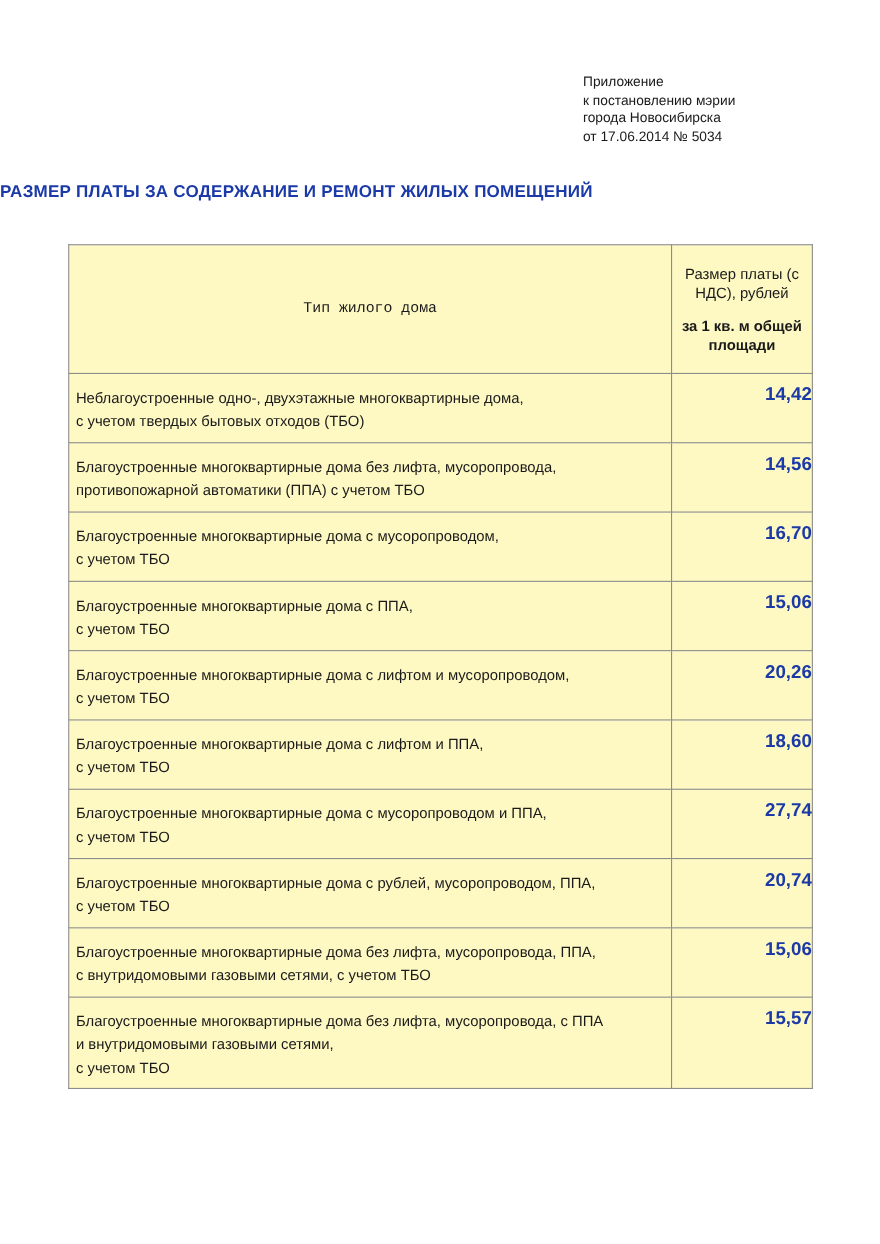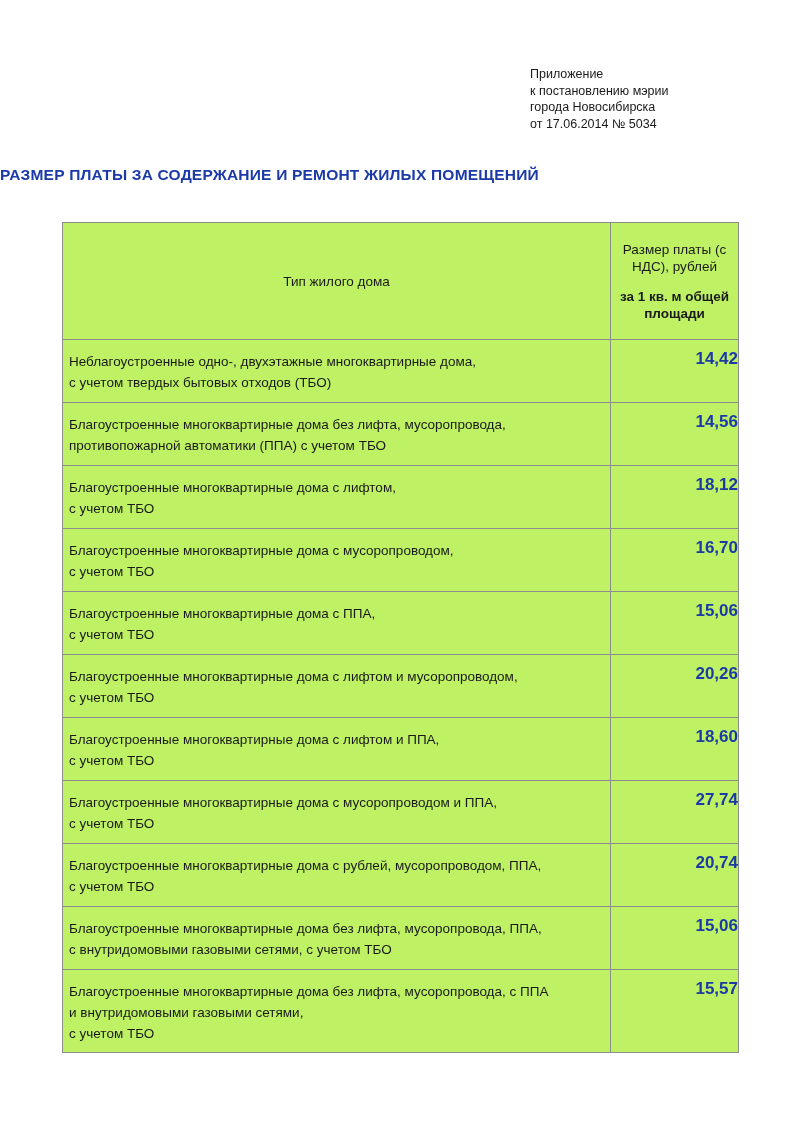--- a/index.html
+++ b/index.html
@@ -40,23 +40,23 @@
   table.rates {
     position: absolute;
     left: 62px;
     top: 222px;
     width: 676px;
     border-collapse: collapse;
     table-layout: fixed;
   }
   table.rates th, table.rates td {
     border: 1px solid #8c8c8c;
-    background: #bef264;
+    background: #fef9c3;
   }
-  th.col-type { width: 548px; }
+  th.col-type { width: 548px; font-family: Liberation Mono, monospace; }
   th.col-rate { width: 128px; }
   table.rates thead th {
     height: 117px;
     vertical-align: middle;
     text-align: center;
     font-weight: normal;
     font-size: 13.5px;
     line-height: 17px;
     color: #1a1a1a;
   }
@@ -113,27 +113,20 @@
         </tr>
         <tr>
           <td class="cell-type">
             <div>Благоустроенные многоквартирные дома без лифта, мусоропровода,</div>
             <div>противопожарной автоматики (ППА) с учетом ТБО</div>
           </td>
           <td class="cell-rate">14,56</td>
         </tr>
         <tr>
           <td class="cell-type">
-            <div>Благоустроенные многоквартирные дома с лифтом,</div>
-            <div>с учетом ТБО</div>
-          </td>
-          <td class="cell-rate">18,12</td>
-        </tr>
-        <tr>
-          <td class="cell-type">
             <div>Благоустроенные многоквартирные дома с мусоропроводом,</div>
             <div>с учетом ТБО</div>
           </td>
           <td class="cell-rate">16,70</td>
         </tr>
         <tr>
           <td class="cell-type">
             <div>Благоустроенные многоквартирные дома с ППА,</div>
             <div>с учетом ТБО</div>
           </td>

